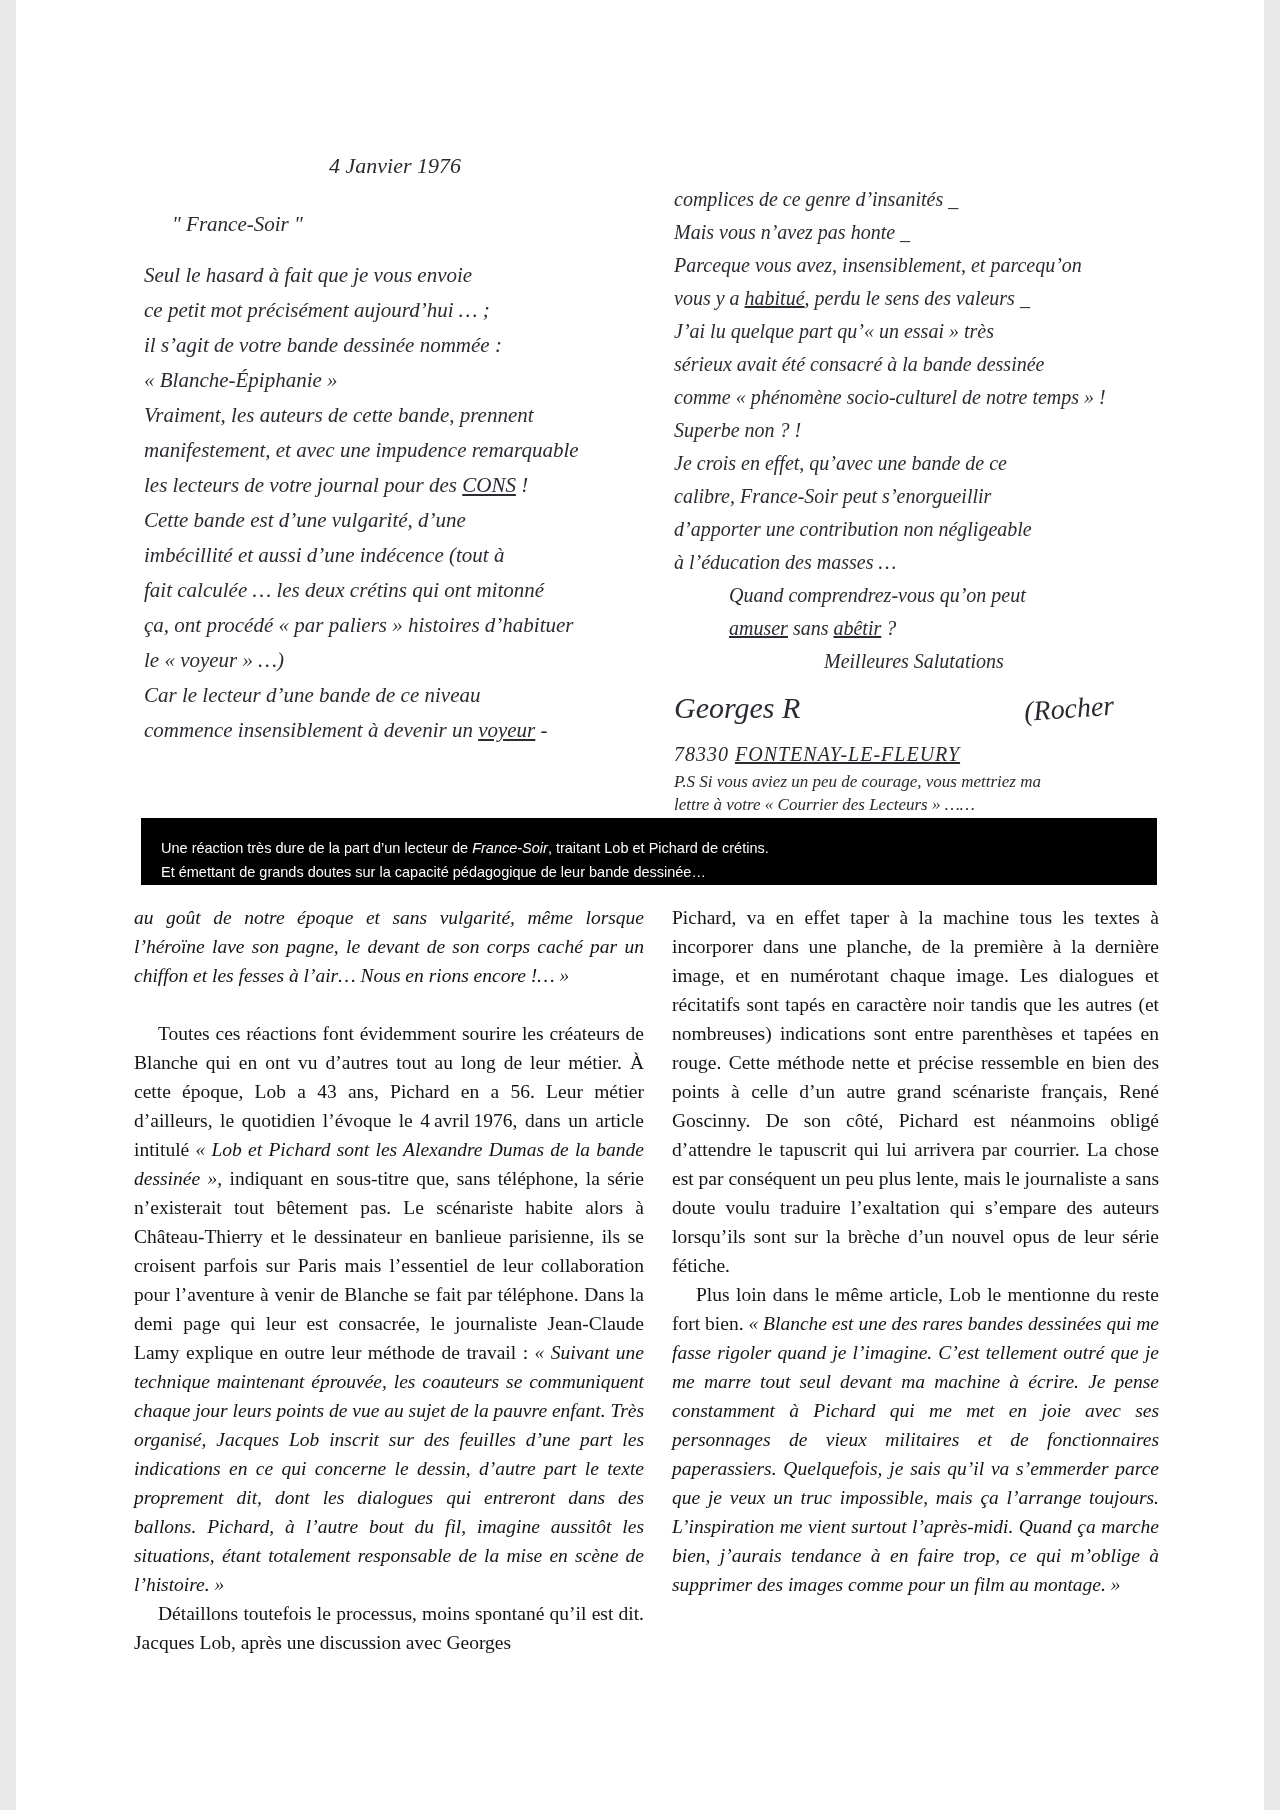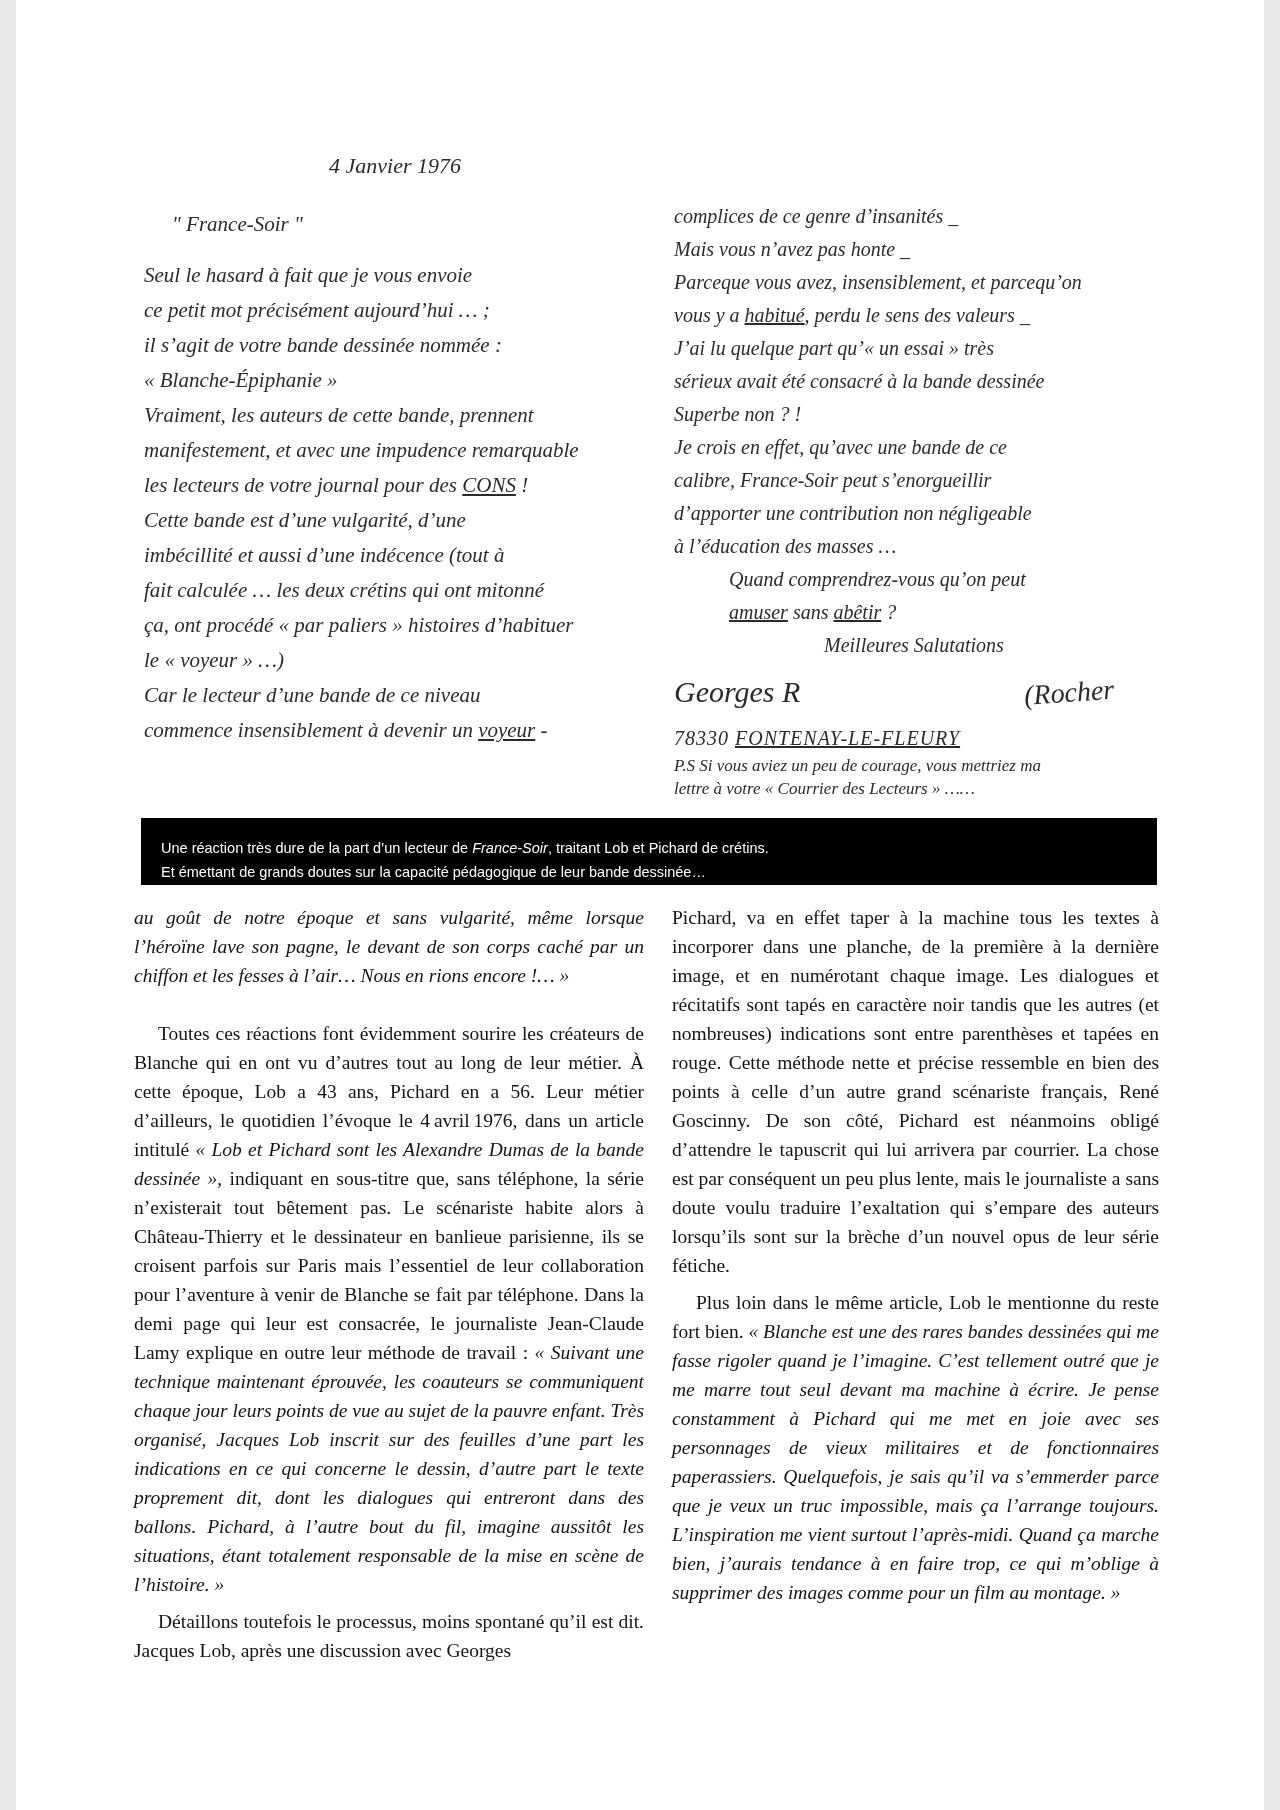--- a/index.html
+++ b/index.html
@@ -10,21 +10,21 @@
   
   .hand{
     font-family:"Liberation Serif",serif;
     font-style:italic;
     color:#2a2a30;
   }
   .letter-left{position:absolute;left:128px;top:148px;width:492px;font-size:21px;}
   .letter-left .line{line-height:35px;white-space:nowrap;}
   .letter-left .date{padding-left:185px;font-size:22px;}
   .letter-left .addressee{margin-top:24px;padding-left:28px;margin-bottom:16px;}
-  .letter-right{position:absolute;left:658px;top:200px;width:505px;font-size:20px;}
+  .letter-right{position:absolute;left:658px;top:183px;width:505px;font-size:20px;}
   .letter-right .line{line-height:33px;white-space:nowrap;}
   .line.ind1{padding-left:55px;}
   .line.ind2{padding-left:150px;}
   .sig-row{display:flex;justify-content:space-between;align-items:center;
     width:460px;margin-top:6px;height:48px;}
   .sig-name{font-size:30px;}
   .sig-scribble{font-size:28px;transform:rotate(-4deg);padding-right:20px;}
   .letter-footer{margin-top:6px;}
   .letter-footer .addr{line-height:32px;letter-spacing:1px;}
   .letter-footer .ps{font-size:17px;line-height:23px;white-space:nowrap;}
@@ -41,21 +41,21 @@
   .article{
     position:absolute;left:118px;top:903px;width:1025px;
     display:flex;gap:28px;
     font-family:"Liberation Serif",serif;
     font-size:19.5px;color:#141414;
   }
   .col{text-align:justify;}
   .col-left{width:510px;font-family:Liberation Serif, serif;}
   .col-right{width:487px;}
   .para{margin:0;line-height:29px;}
-  .para.indent{text-indent:24px;margin-top:8px;}
+  .para.indent{text-indent:24px;}
   .para.gap{margin-top:29px;}
 </style>
 </head>
 <body>
 
 <div class="page" style="background: rgb(255, 255, 255);">
 
   <div class="letter-left hand" style="color: rgb(42, 42, 48);">
     <div class="line date">4 Janvier 1976</div>
     <div class="line addressee">" France-Soir "</div>
@@ -78,20 +78,21 @@
   </div>
 
   <div class="letter-right hand" style="color: rgb(42, 42, 48);">
     <div>
         <div class="line"><span>complices de ce genre d’insanités _</span></div>
         <div class="line"><span>Mais vous n’avez pas honte _</span></div>
         <div class="line"><span>Parceque vous avez, insensiblement, et parcequ’on</span></div>
         <div class="line"><span>vous y a </span><span class="un">habitué</span><span>, perdu le sens des valeurs _</span></div>
         <div class="line"><span>J’ai lu quelque part qu’« un essai » très</span></div>
         <div class="line"><span>sérieux avait été consacré à la bande dessinée</span></div>
+        <div class="line"><span>comme « phénomène socio-culturel de notre temps » !</span></div>
         <div class="line"><span>Superbe non ? !</span></div>
         <div class="line"><span>Je crois en effet, qu’avec une bande de ce</span></div>
         <div class="line"><span>calibre, France-Soir peut s’enorgueillir</span></div>
         <div class="line"><span>d’apporter une contribution non négligeable</span></div>
         <div class="line"><span>à l’éducation des masses …</span></div>
         <div class="line ind1"><span>Quand comprendrez-vous qu’on peut</span></div>
         <div class="line ind1"><span class="un">amuser</span><span> sans </span><span class="un">abêtir</span><span> ?</span></div>
         <div class="line ind2"><span>Meilleures Salutations</span></div>
       </div>
     <div class="sig-row">

